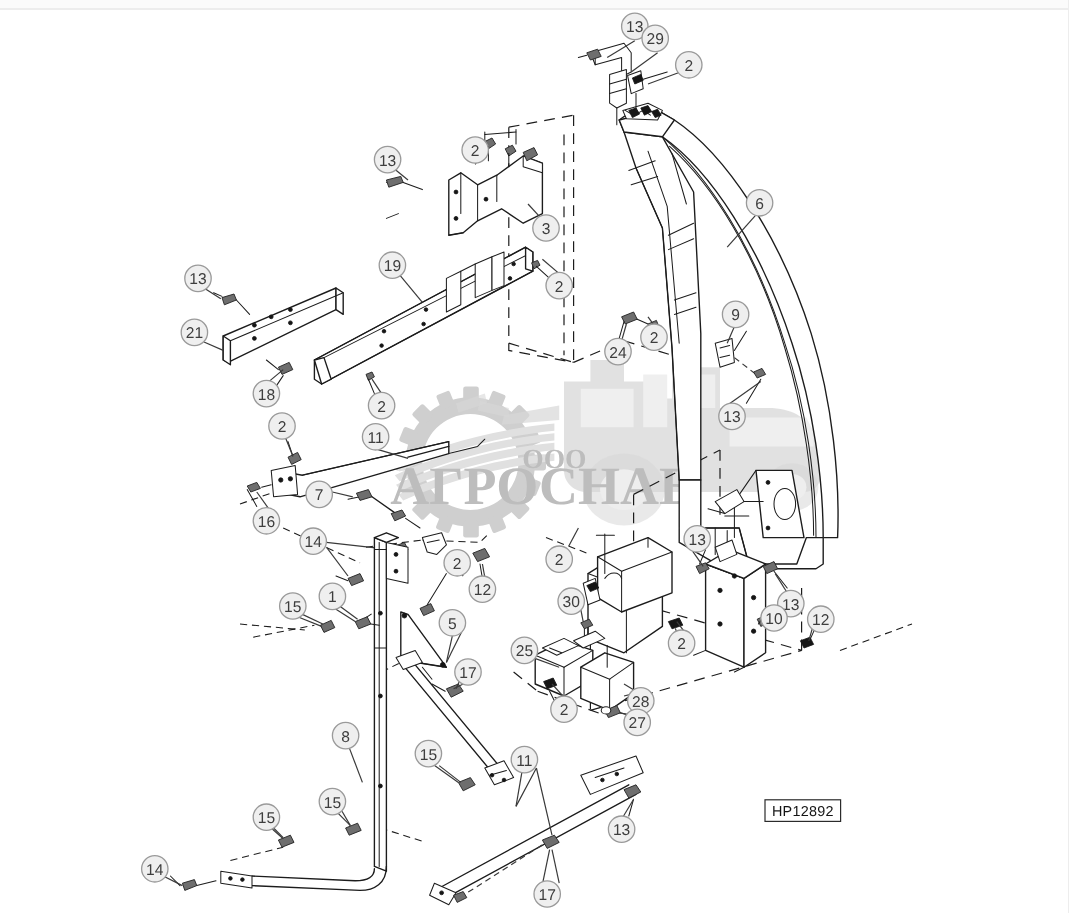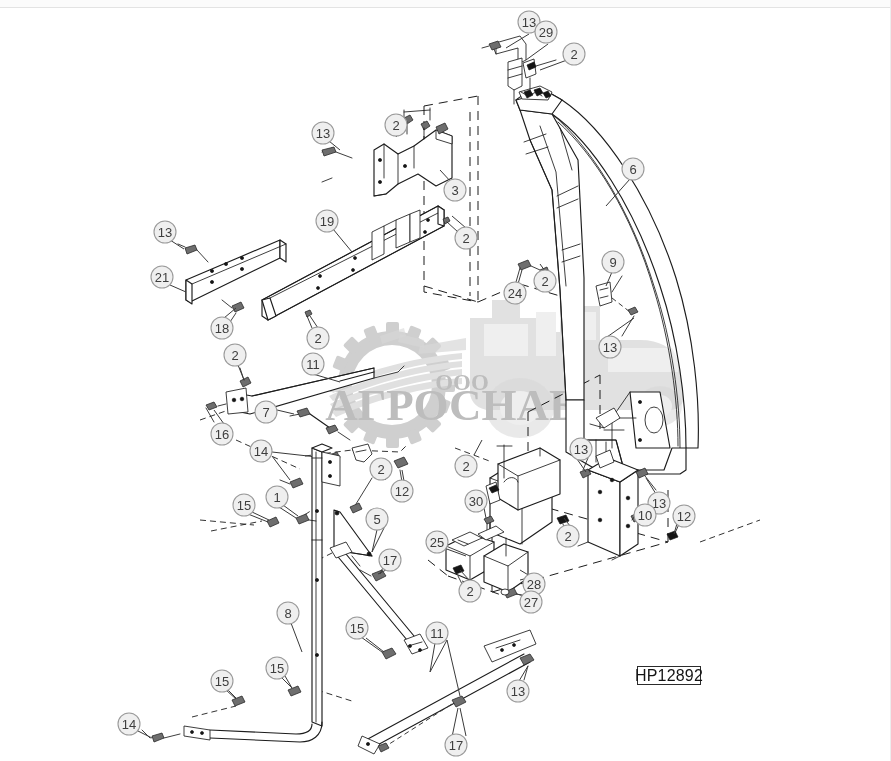--- a/index.html
+++ b/index.html
@@ -65,21 +65,21 @@
     left: 637px; top: 666px;
     width: 62px; height: 17px;
     border: 1px solid #2b2b2b;
     background: #ffffff;
     display: flex;
     align-items: center;
     justify-content: center;
   }
   #partbox span {
     font-family: "Liberation Sans", sans-serif;
-    font-size: 16px;
+    font-size: 12px;
     color: #141414;
     letter-spacing: 0.2px;
     line-height: 1;
   }
 </style>
 </head>
 <body>
 
 <div id="page">
 

